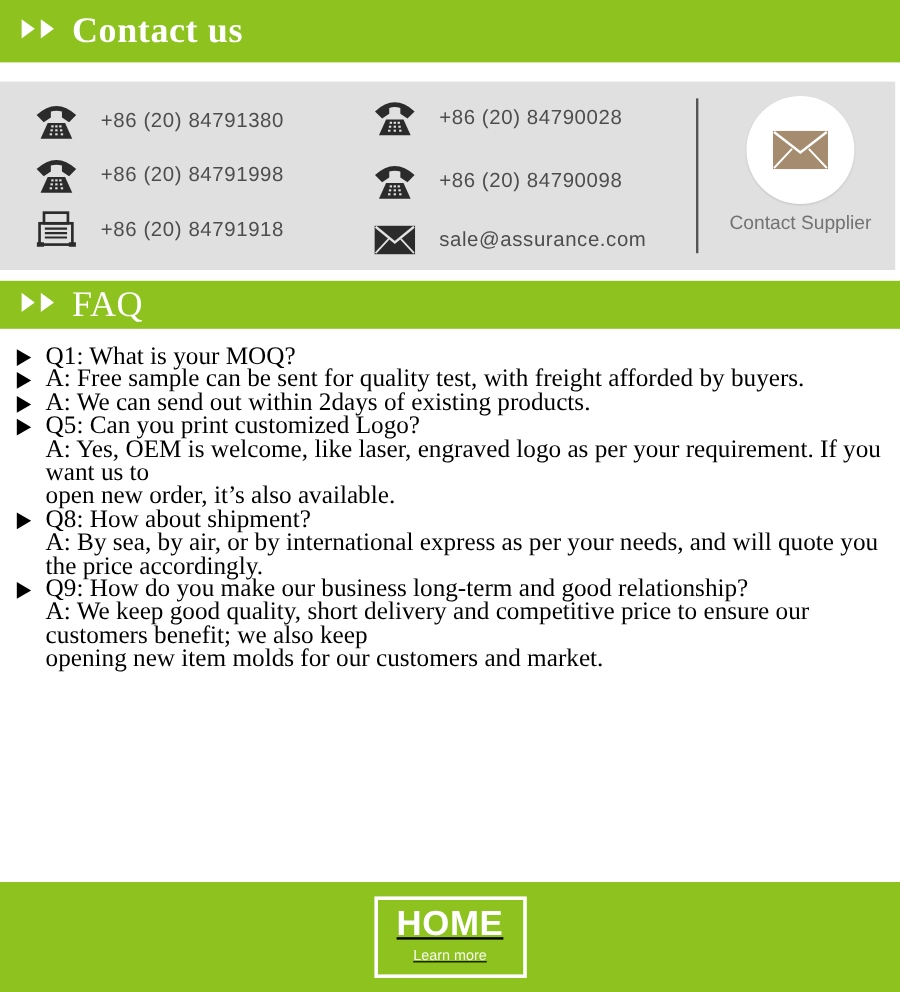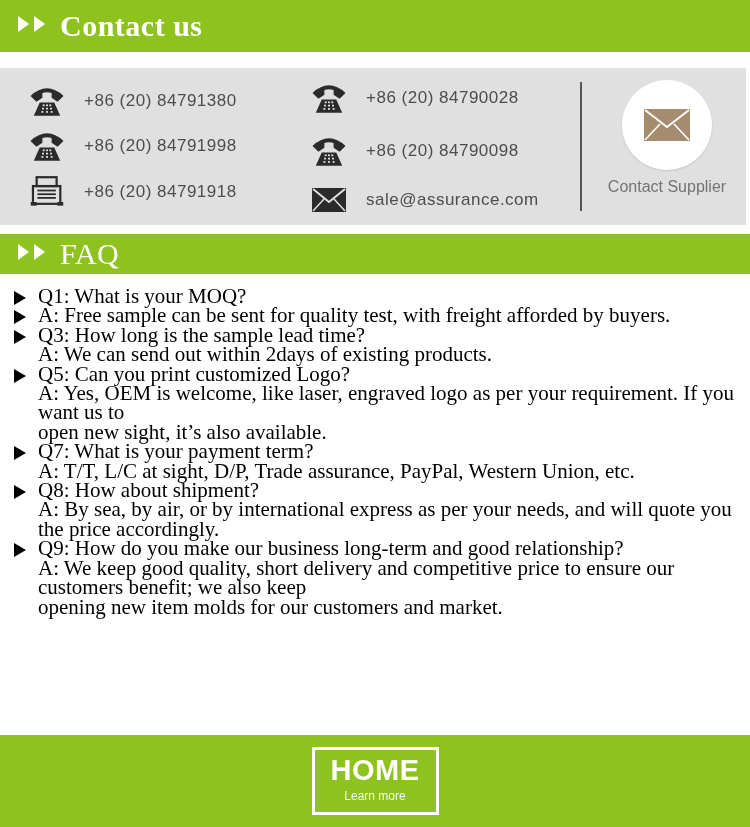--- a/index.html
+++ b/index.html
@@ -27,21 +27,21 @@
   .supplier-label{margin-top:8px;font-size:16px;color:#737373;}
 
   
   .faq-gap{height:9px;}
   .faq-body{padding:13px 6px 0 14px;font-family:"Liberation Serif",serif;color:#000;}
   .faq-item{position:relative;padding-left:24px;}
   .faq-bullet{position:absolute;left:0;top:4px;width:0;height:0;border-left:12px solid #000;border-top:7px solid transparent;border-bottom:7px solid transparent;}
   .faq-q,.faq-a{font-size:21px;line-height:19.4px;white-space:pre-line;}
 
   
-  .footer{position:absolute;left:0;right:0;bottom:0;height:92px;background:#8dc21f;display:flex;align-items:center;justify-content:center;}
+  .footer{position:absolute;left:0;right:0;bottom:0;height:92px;background:#8dc21f;display:flex;align-items:center;justify-content:center;text-decoration:underline;}
   .home-btn{border:3px solid #ffffff;text-align:center;padding:5px 16px 9px;cursor:pointer;}
   .home-label{color:#ffffff;font-size:29px;font-weight:bold;letter-spacing:0.5px;line-height:1.1;}
   .home-sub{color:rgba(255,255,255,0.92);font-size:12px;margin-top:2px;}
 
   svg{display:block;}
 </style>
 </head>
 <body>
 
 <div class="page">
@@ -190,33 +190,27 @@
     <div class="faq-item">
       <span class="faq-bullet"></span>
       <div class="faq-q">Q1: What is your MOQ?</div>
     </div>
     <div class="faq-item">
       <span class="faq-bullet"></span>
       <div class="faq-a">A: Free sample can be sent for quality test, with freight afforded by buyers.</div>
     </div>
     <div class="faq-item">
       <span class="faq-bullet"></span>
-      <div class="faq-q">Q3: How long is the sample lead time?</div>
       <div class="faq-a">A: We can send out within 2days of existing products.</div>
     </div>
     <div class="faq-item">
       <span class="faq-bullet"></span>
       <div class="faq-q">Q5: Can you print customized Logo?</div>
       <div class="faq-a">A: Yes, OEM is welcome, like laser, engraved logo as per your requirement. If you want us to
-open new sight, it’s also available.</div>
-    </div>
-    <div class="faq-item">
-      <span class="faq-bullet"></span>
-      <div class="faq-q">Q7: What is your payment term?</div>
-      <div class="faq-a">A: T/T, L/C at sight, D/P, Trade assurance, PayPal, Western Union, etc.</div>
+open new order, it’s also available.</div>
     </div>
     <div class="faq-item">
       <span class="faq-bullet"></span>
       <div class="faq-q">Q8: How about shipment?</div>
       <div class="faq-a">A: By sea, by air, or by international express as per your needs, and will quote you the price accordingly.</div>
     </div>
     <div class="faq-item">
       <span class="faq-bullet"></span>
       <div class="faq-q">Q9: How do you make our business long-term and good relationship?</div>
       <div class="faq-a">A: We keep good quality, short delivery and competitive price to ensure our customers benefit; we also keep

